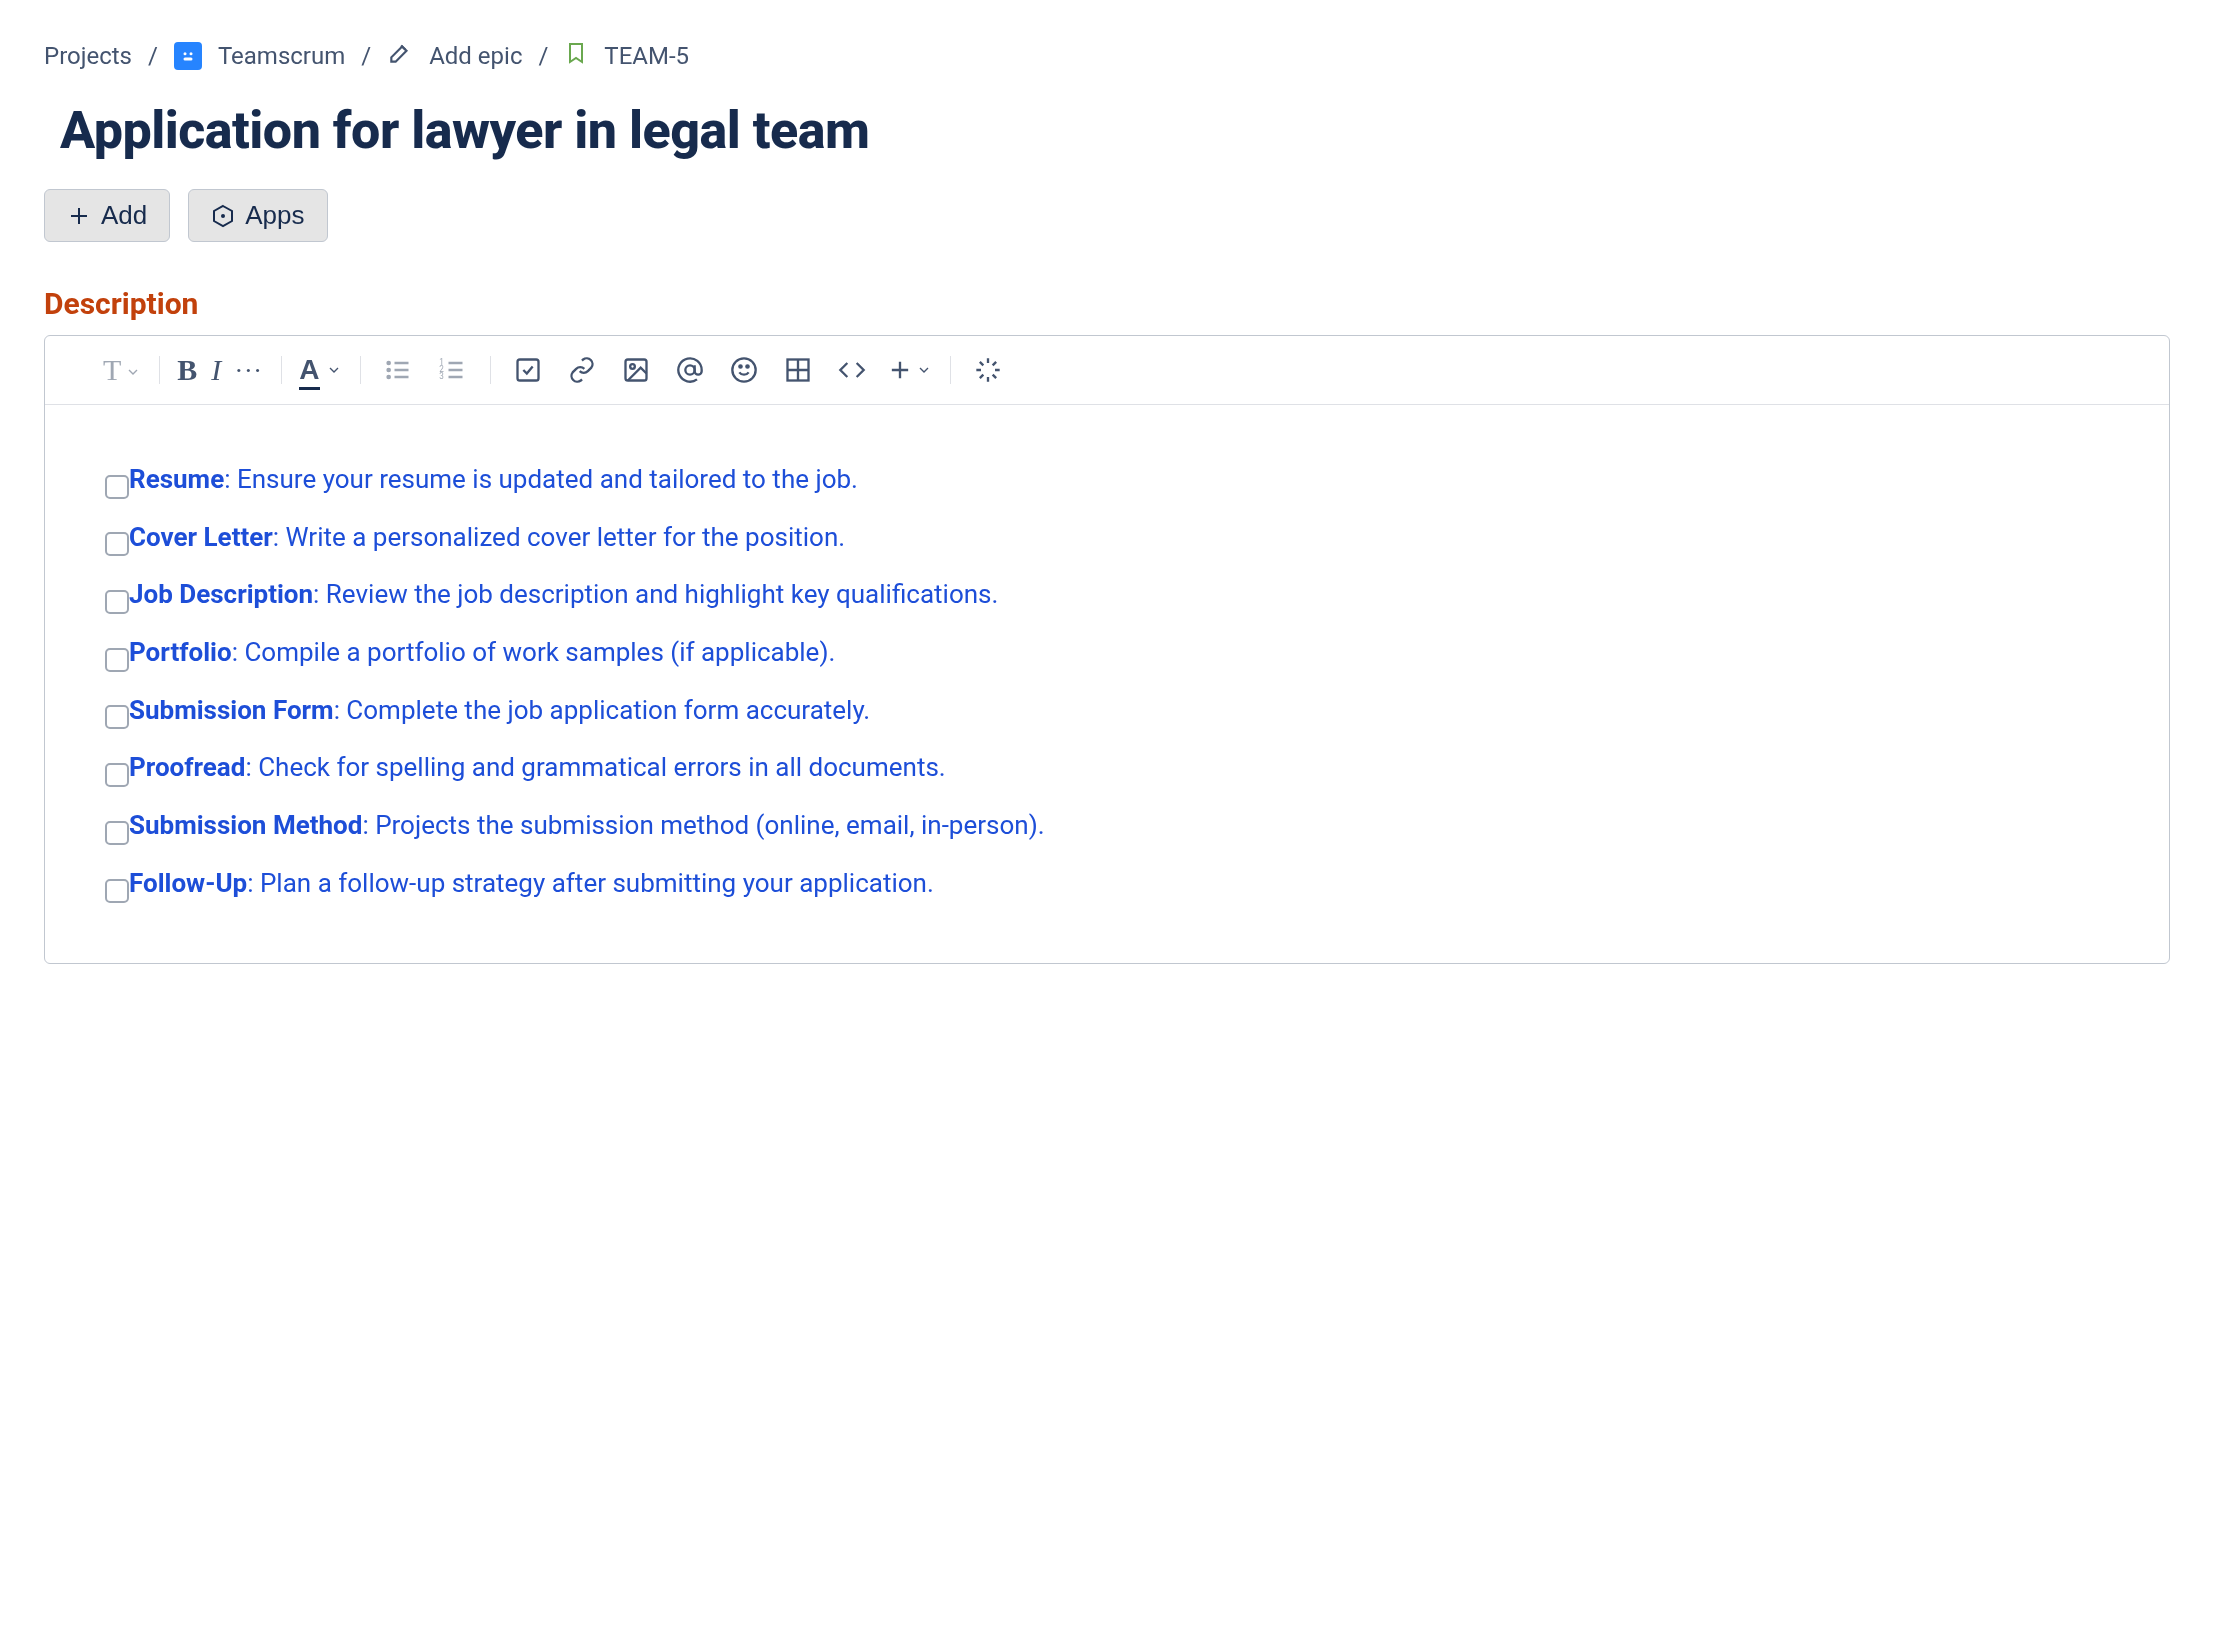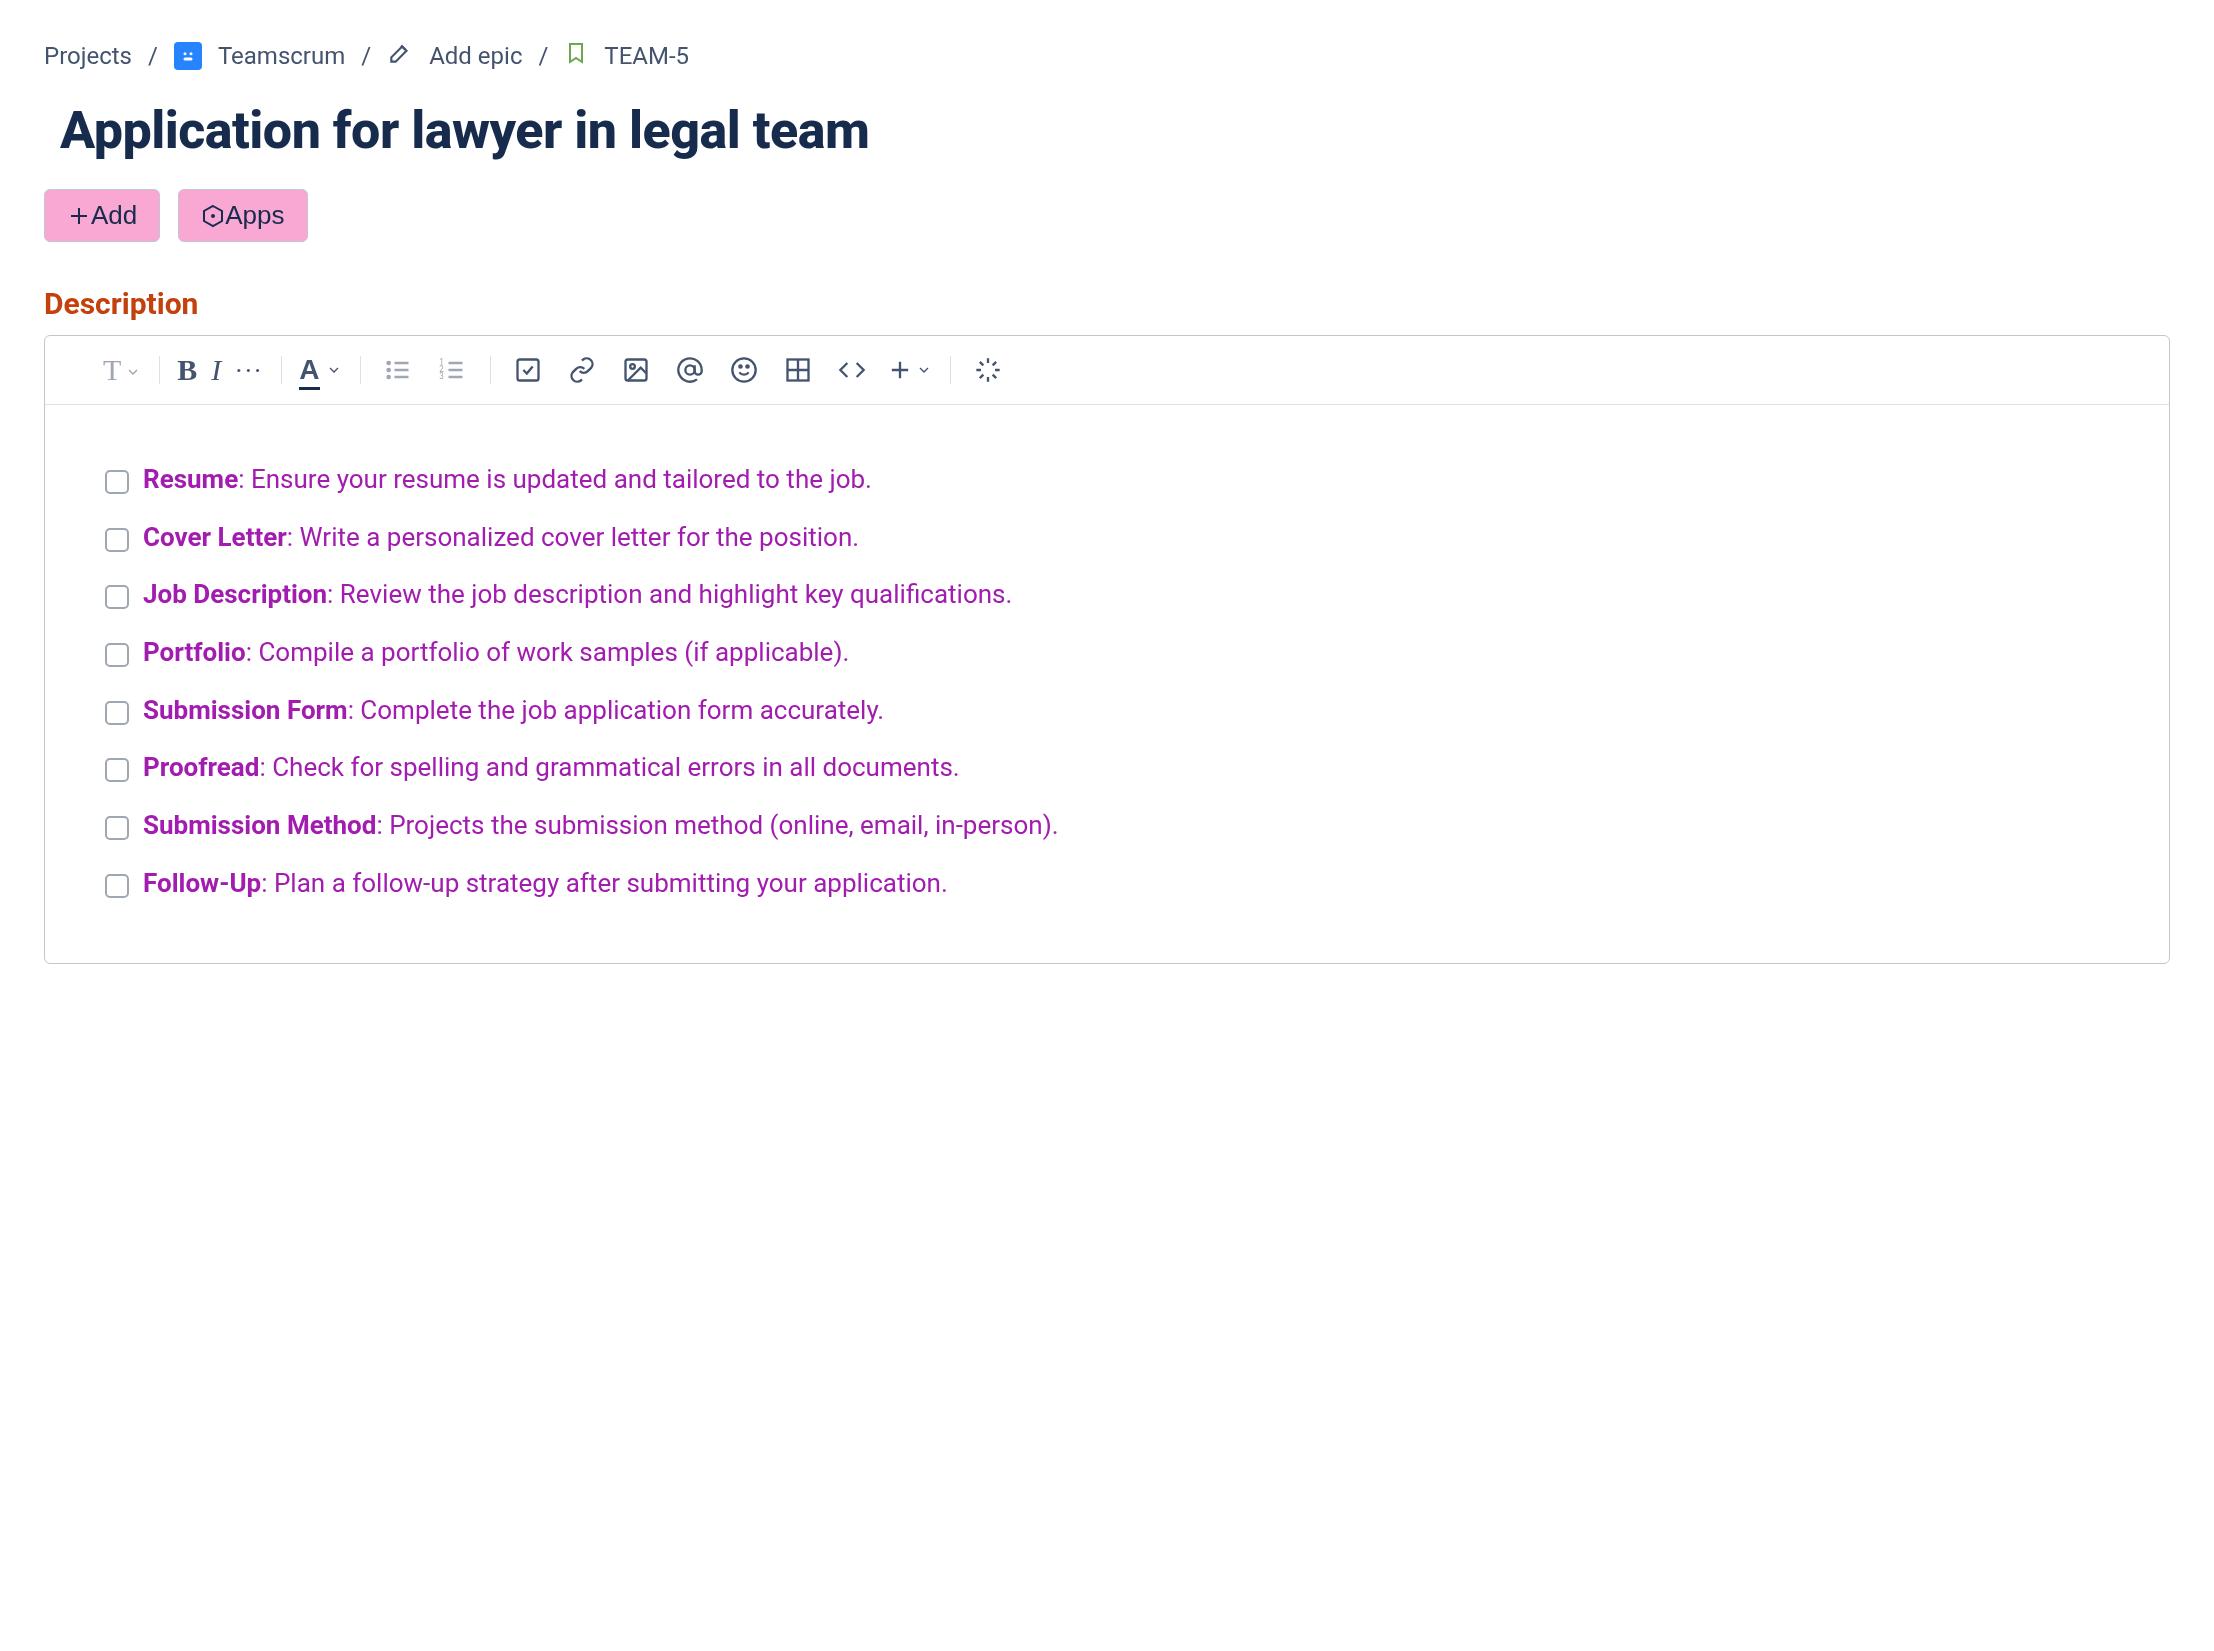--- a/index.html
+++ b/index.html
@@ -32,23 +32,23 @@
   h1.title {
     font-size: 52px;
     font-weight: 800;
     color: #172b4d;
     margin: 0 0 28px 16px;
     letter-spacing: -0.5px;
   }
   
   .btn-row { display:flex; gap:18px; margin-bottom: 44px; }
   .btn {
-    display:inline-flex; align-items:center; 
+    display:inline-flex; align-items:center; gap:10px;
     border:1.5px solid #c1c7d0; border-radius:6px;
-    background:#f9a8d4; padding:10px 22px;
+    background:#e5e5e5; padding:10px 22px;
     font-size:26px; font-weight:500; color:#172b4d; cursor:pointer;
   }
   .btn svg { width:24px; height:24px; stroke:#172b4d; fill:none; stroke-width:2; }
   
   h2.section {
     font-size:30px; font-weight:700; color:#c2410c; margin:0 0 14px 0;
   }
   
   .editor {
     border:1.5px solid #c1c7d0; border-radius:6px; overflow:hidden;
@@ -71,21 +71,21 @@
   .tbtn.text-style { width:auto; gap:4px; font-size:30px; font-family: Georgia, serif; }
   .tbtn.bold { font-weight:800; font-size:30px; font-family: Georgia, serif; width:auto; }
   .tbtn.italic { font-style:italic; font-size:30px; font-family: Georgia, serif; width:auto; }
   .tbtn.more-dots { font-size:28px; width:auto; letter-spacing:2px; }
   .tbtn.textcolor { width:auto; gap:6px; }
   .textcolor .A { font-size:28px; font-weight:600; font-family: -apple-system, sans-serif; position:relative; }
   .textcolor .A::after { content:""; display:block; height:3px; background:#172b4d; position:absolute; left:0; right:0; bottom:-4px; }
   .chev svg { width:16px; height:16px; }
   .editor-body { padding: 56px 60px 40px 60px; }
   .checklist { list-style:none; margin:0; padding:0; }
-  .checklist li { display:flex; align-items:center; gap:14px; margin-bottom: 20px; font-size:26px; line-height:1.45; color:#a21caf; }
+  .checklist li { display:flex; align-items:flex-end; margin-bottom: 20px; font-size:26px; line-height:1.45; color:#1d4ed8; }
   .checkbox {
     flex:0 0 auto; width:24px; height:24px; border:2px solid #9fa7b3; border-radius:5px; margin-top:4px; background:#fff; cursor:pointer;
   }
   .checklist .label { font-weight:700; }
 </style>
 </head>
 <body>
 
 <nav class="breadcrumb">
   <span class="link">Projects</span>

